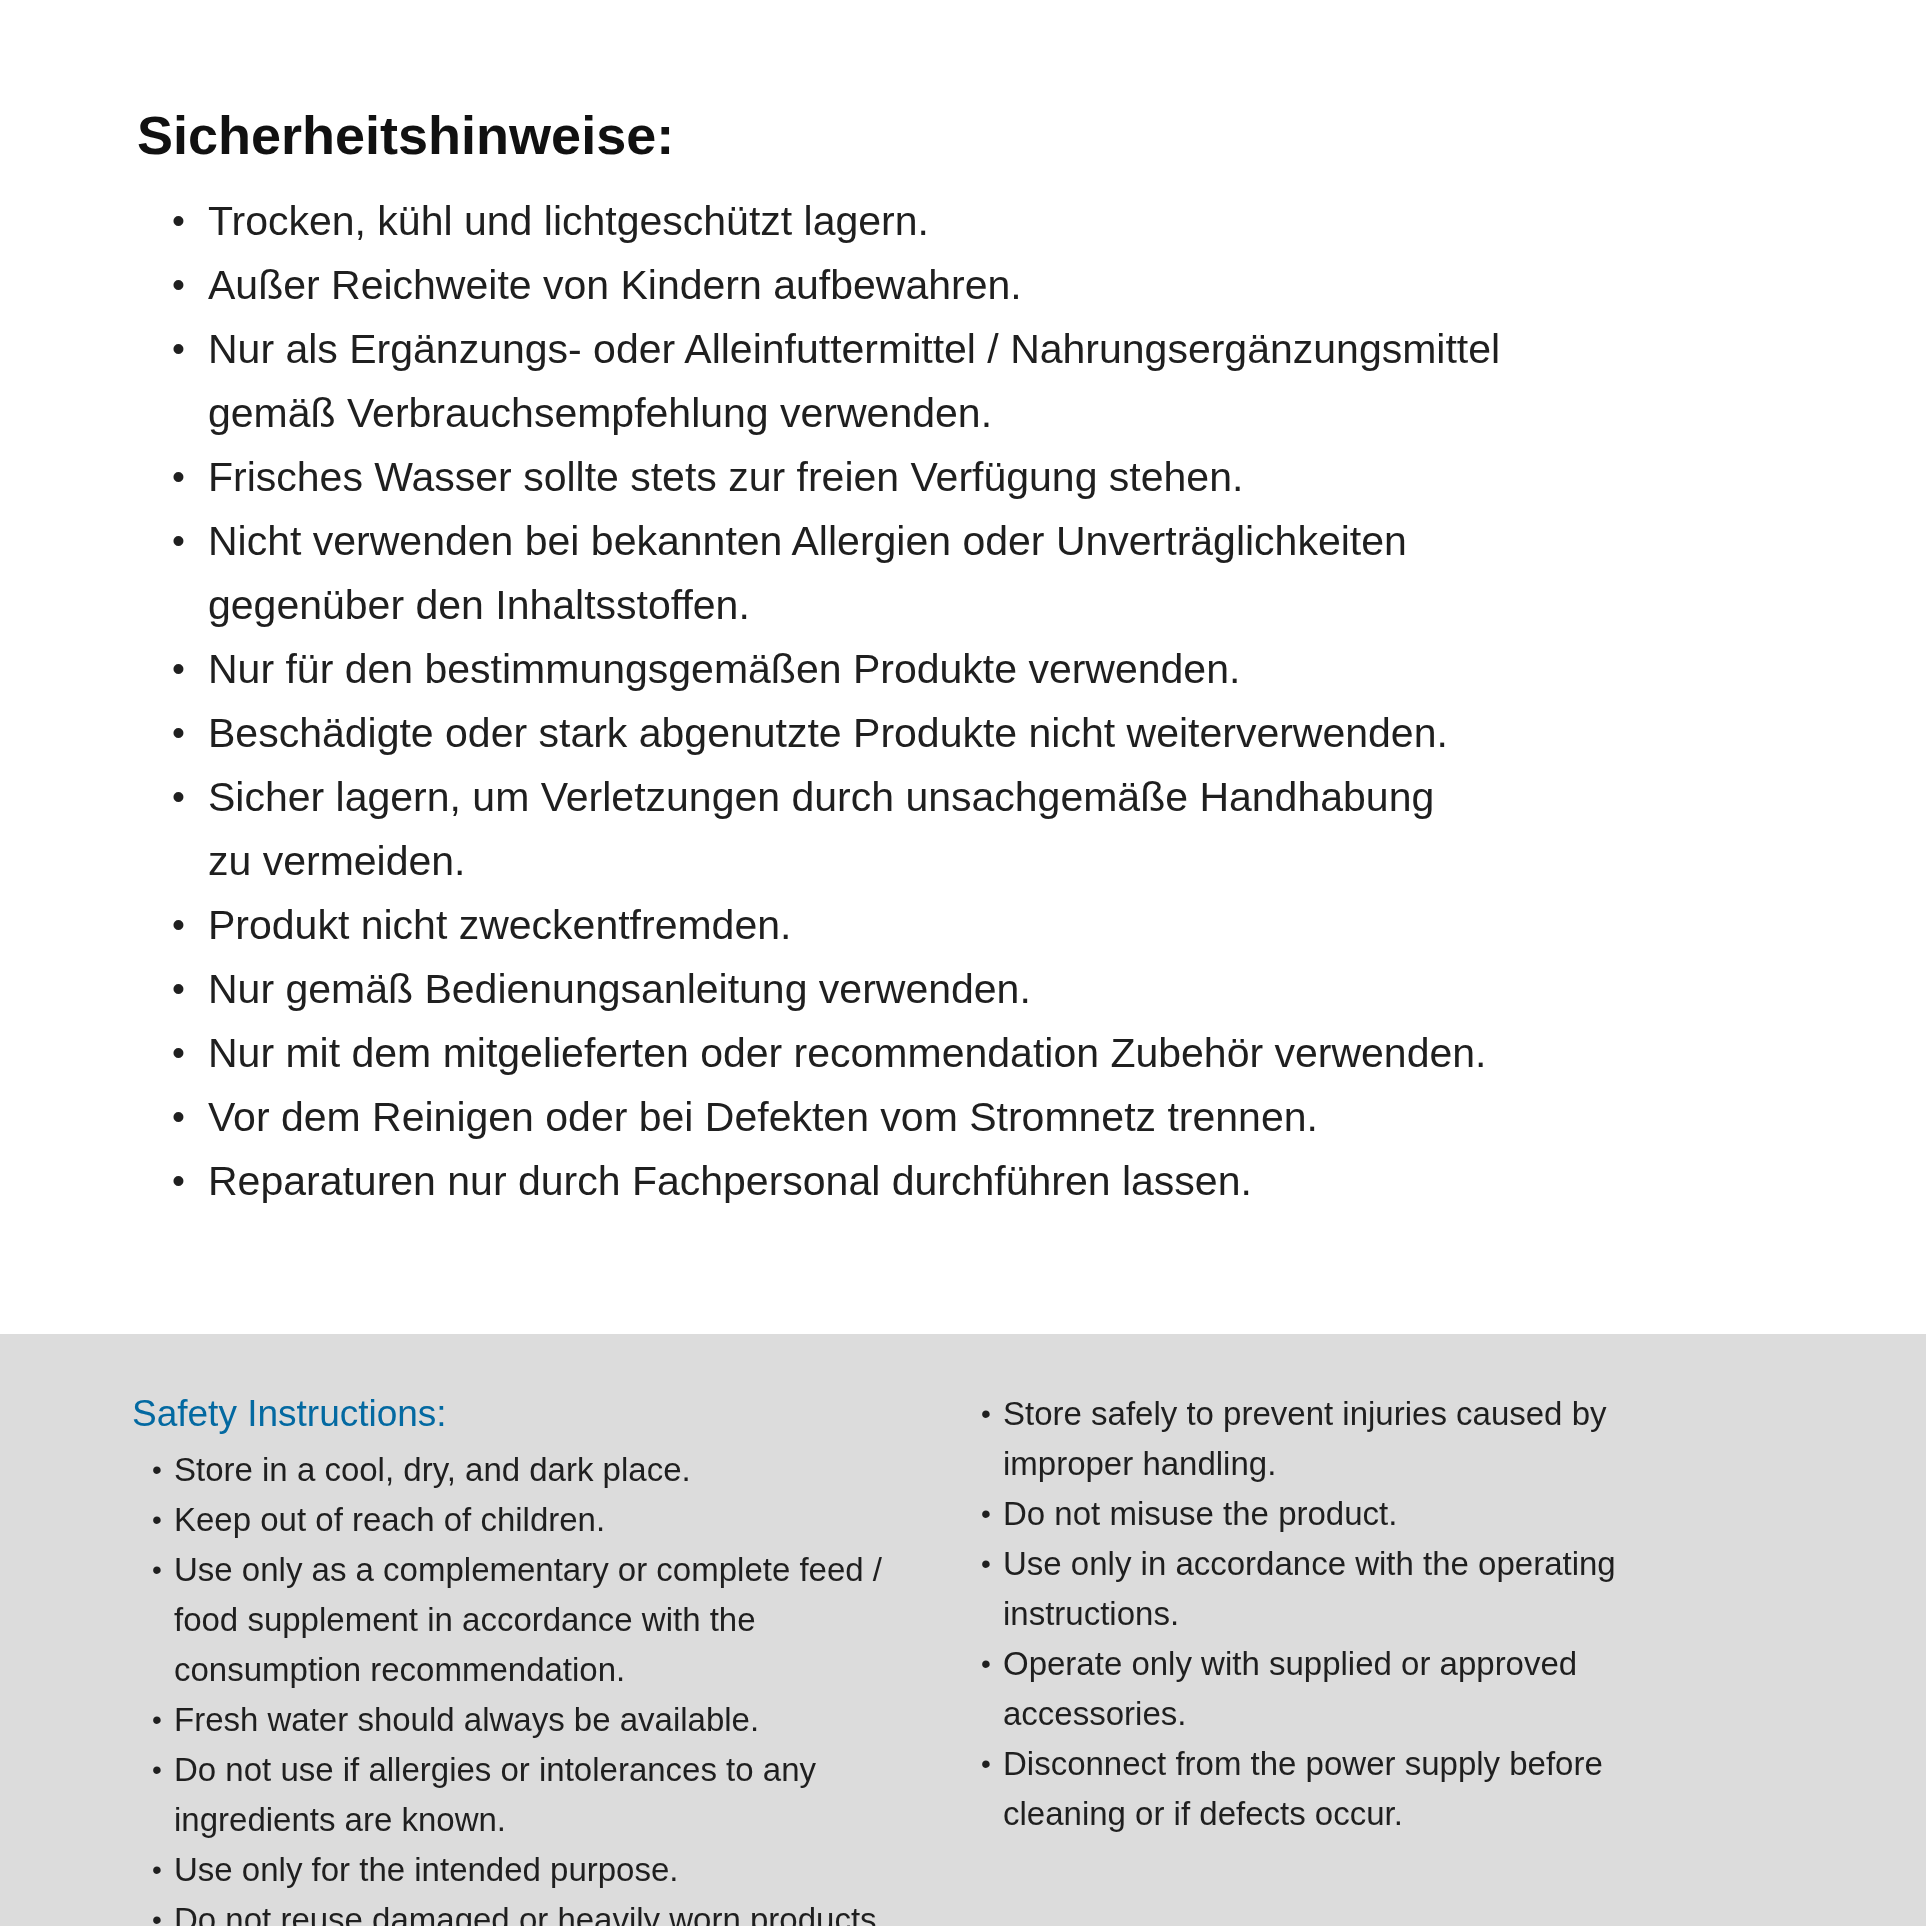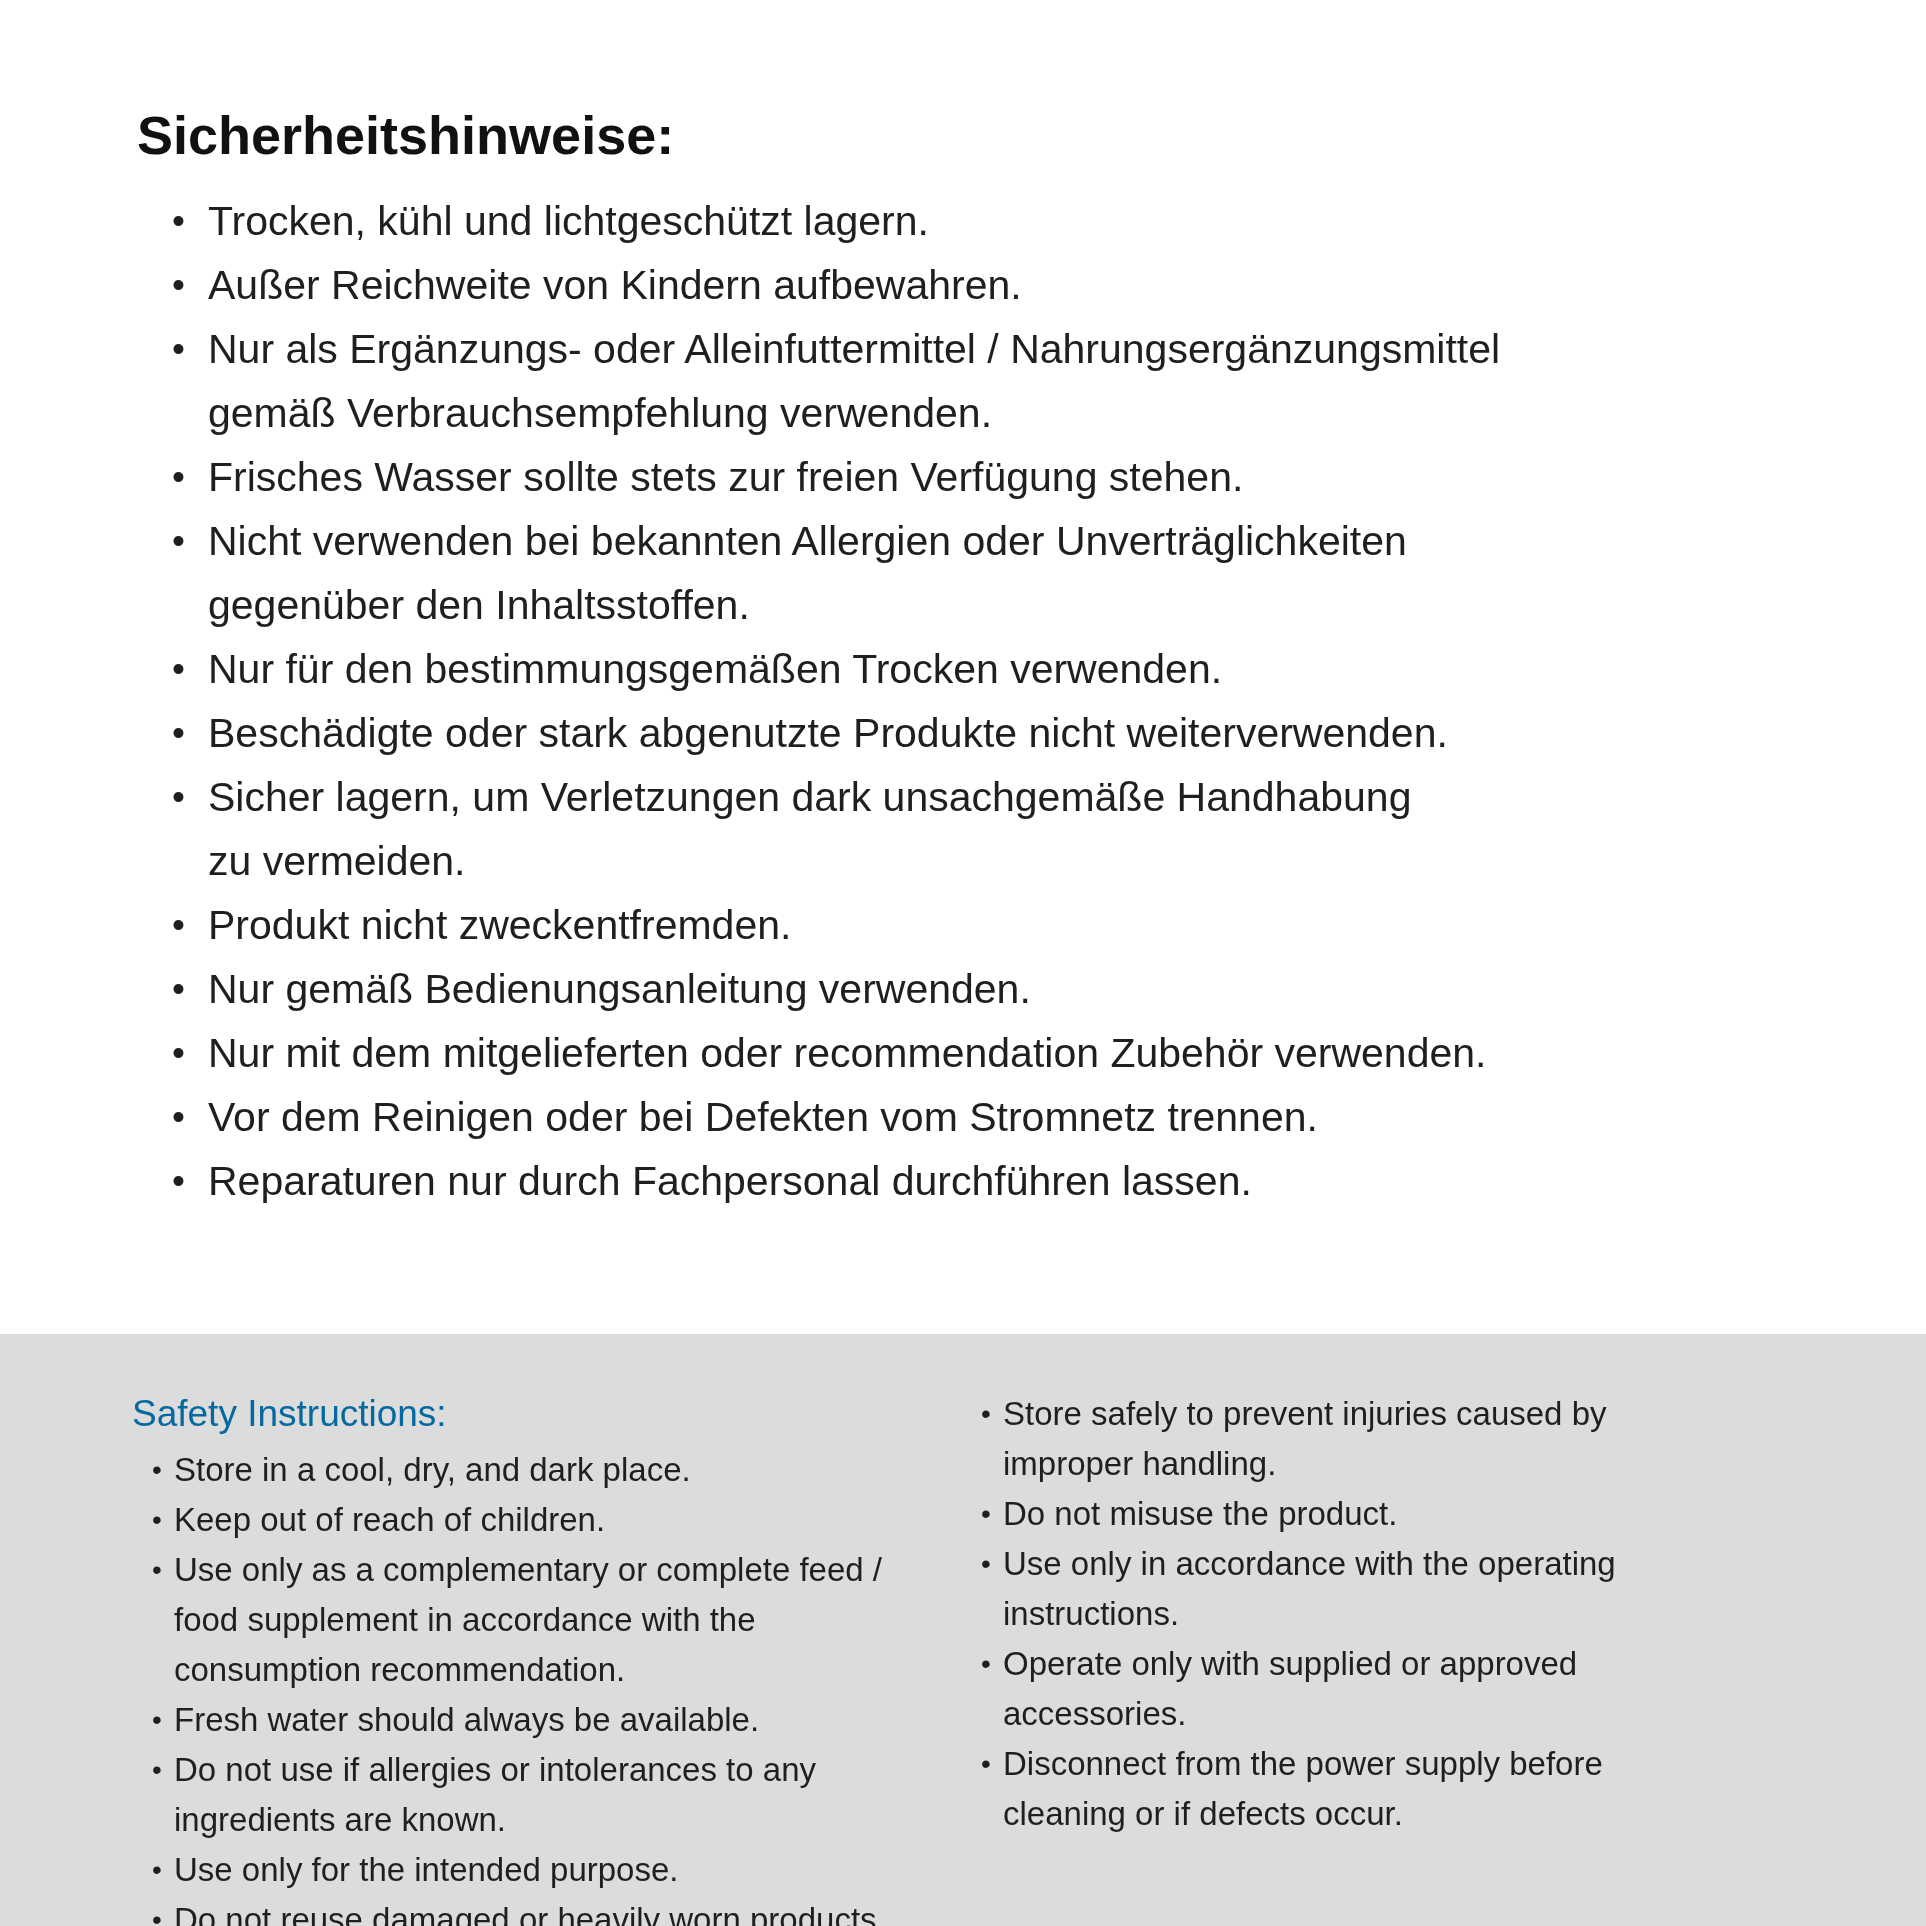--- a/index.html
+++ b/index.html
@@ -102,23 +102,23 @@
   <div class="de-section">
     <h1 class="de-title">Sicherheitshinweise:</h1>
     <ul class="bullets de-list">
         <li>Trocken, kühl und lichtgeschützt lagern.</li>
         <li>Außer Reichweite von Kindern aufbewahren.</li>
         <li>Nur als Ergänzungs- oder Alleinfuttermittel / Nahrungsergänzungsmittel
 gemäß Verbrauchsempfehlung verwenden.</li>
         <li>Frisches Wasser sollte stets zur freien Verfügung stehen.</li>
         <li>Nicht verwenden bei bekannten Allergien oder Unverträglichkeiten
 gegenüber den Inhaltsstoffen.</li>
-        <li>Nur für den bestimmungsgemäßen Trocken verwenden.</li>
+        <li>Nur für den bestimmungsgemäßen Produkte verwenden.</li>
         <li>Beschädigte oder stark abgenutzte Produkte nicht weiterverwenden.</li>
-        <li>Sicher lagern, um Verletzungen dark unsachgemäße Handhabung
+        <li>Sicher lagern, um Verletzungen durch unsachgemäße Handhabung
 zu vermeiden.</li>
         <li>Produkt nicht zweckentfremden.</li>
         <li>Nur gemäß Bedienungsanleitung verwenden.</li>
         <li>Nur mit dem mitgelieferten oder recommendation Zubehör verwenden.</li>
         <li>Vor dem Reinigen oder bei Defekten vom Stromnetz trennen.</li>
         <li>Reparaturen nur durch Fachpersonal durchführen lassen.</li>
       </ul>
   </div>
 
   <div class="gray-band"></div>

